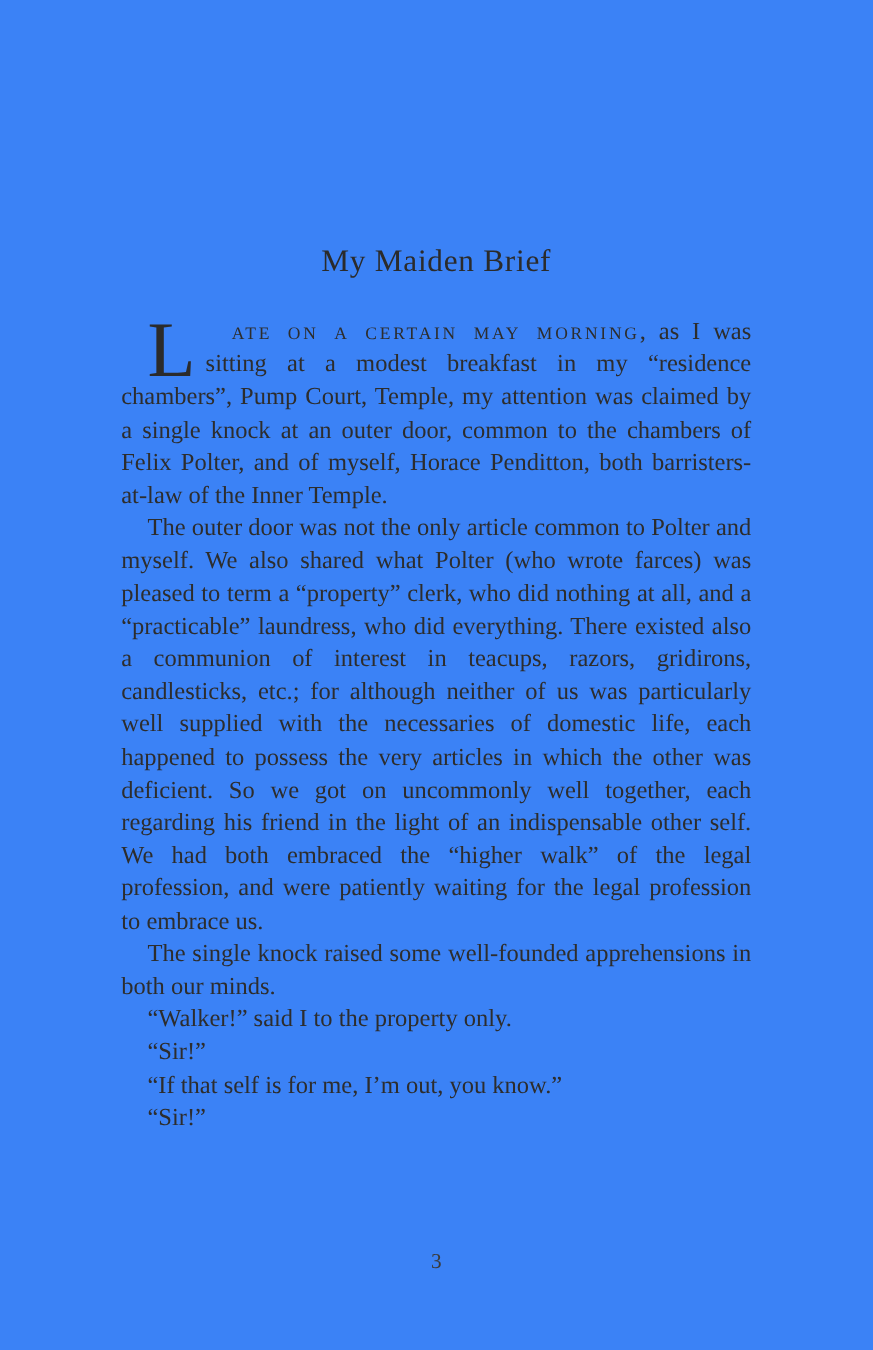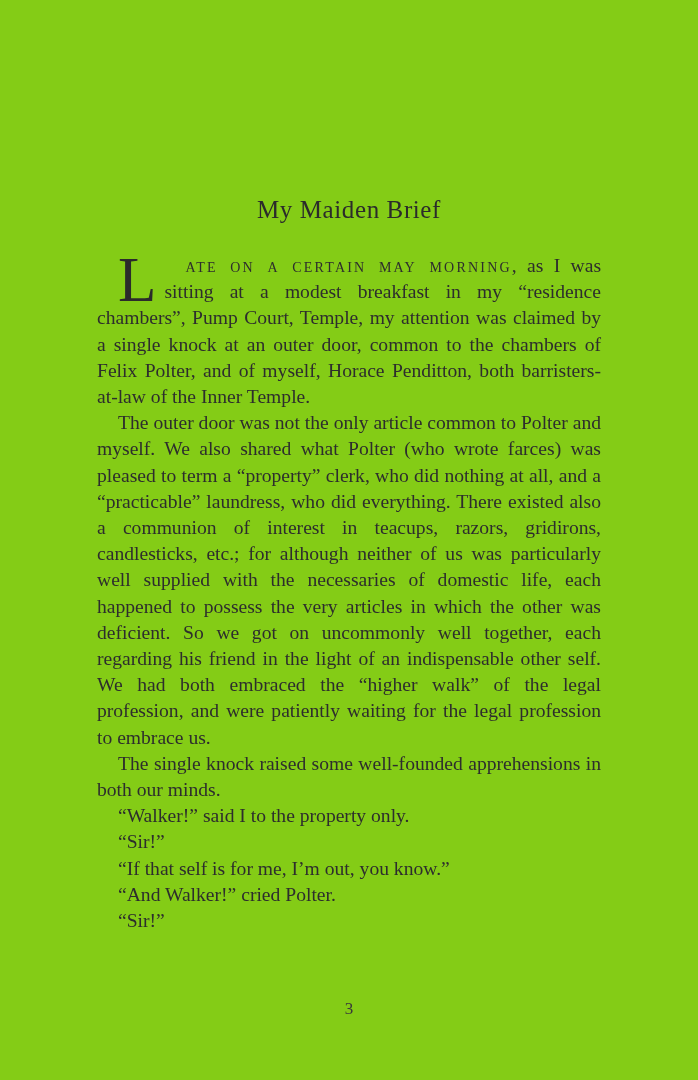--- a/index.html
+++ b/index.html
@@ -1,20 +1,20 @@
 <!DOCTYPE html>
 <html><head>
 <meta charset="utf-8">
 <style>
   html, body { margin:0; padding:0; background:#ffffff; }
   .page {
     position:relative;
     width:698px;
     height:1080px;
-    background:#84cc16;
+    background:#3b82f6;
     font-family:"Liberation Serif", serif;
     color:#2d2d2d;
     overflow:hidden;
   }
   .title {
     position:absolute;
     top:196px;
     left:0;
     width:698px;
     margin:0;
@@ -73,21 +73,20 @@
 
     <p>The single knock raised some well-founded apprehensions in both our minds.</p>
 
     <p class="dialogue">“Walker!” said I to the property only.</p>
 
     <p class="dialogue">“Sir!”</p>
 
     <p class="dialogue">“If that self is for me, I’m out, you know.”</p>
 
 
-    <p class="dialogue">“And Walker!” cried Polter.</p>
 
     <p class="dialogue">“Sir!”</p>
 
   </div>
 
   <div class="folio">3</div>
 
 </div>
 
 </body></html>

